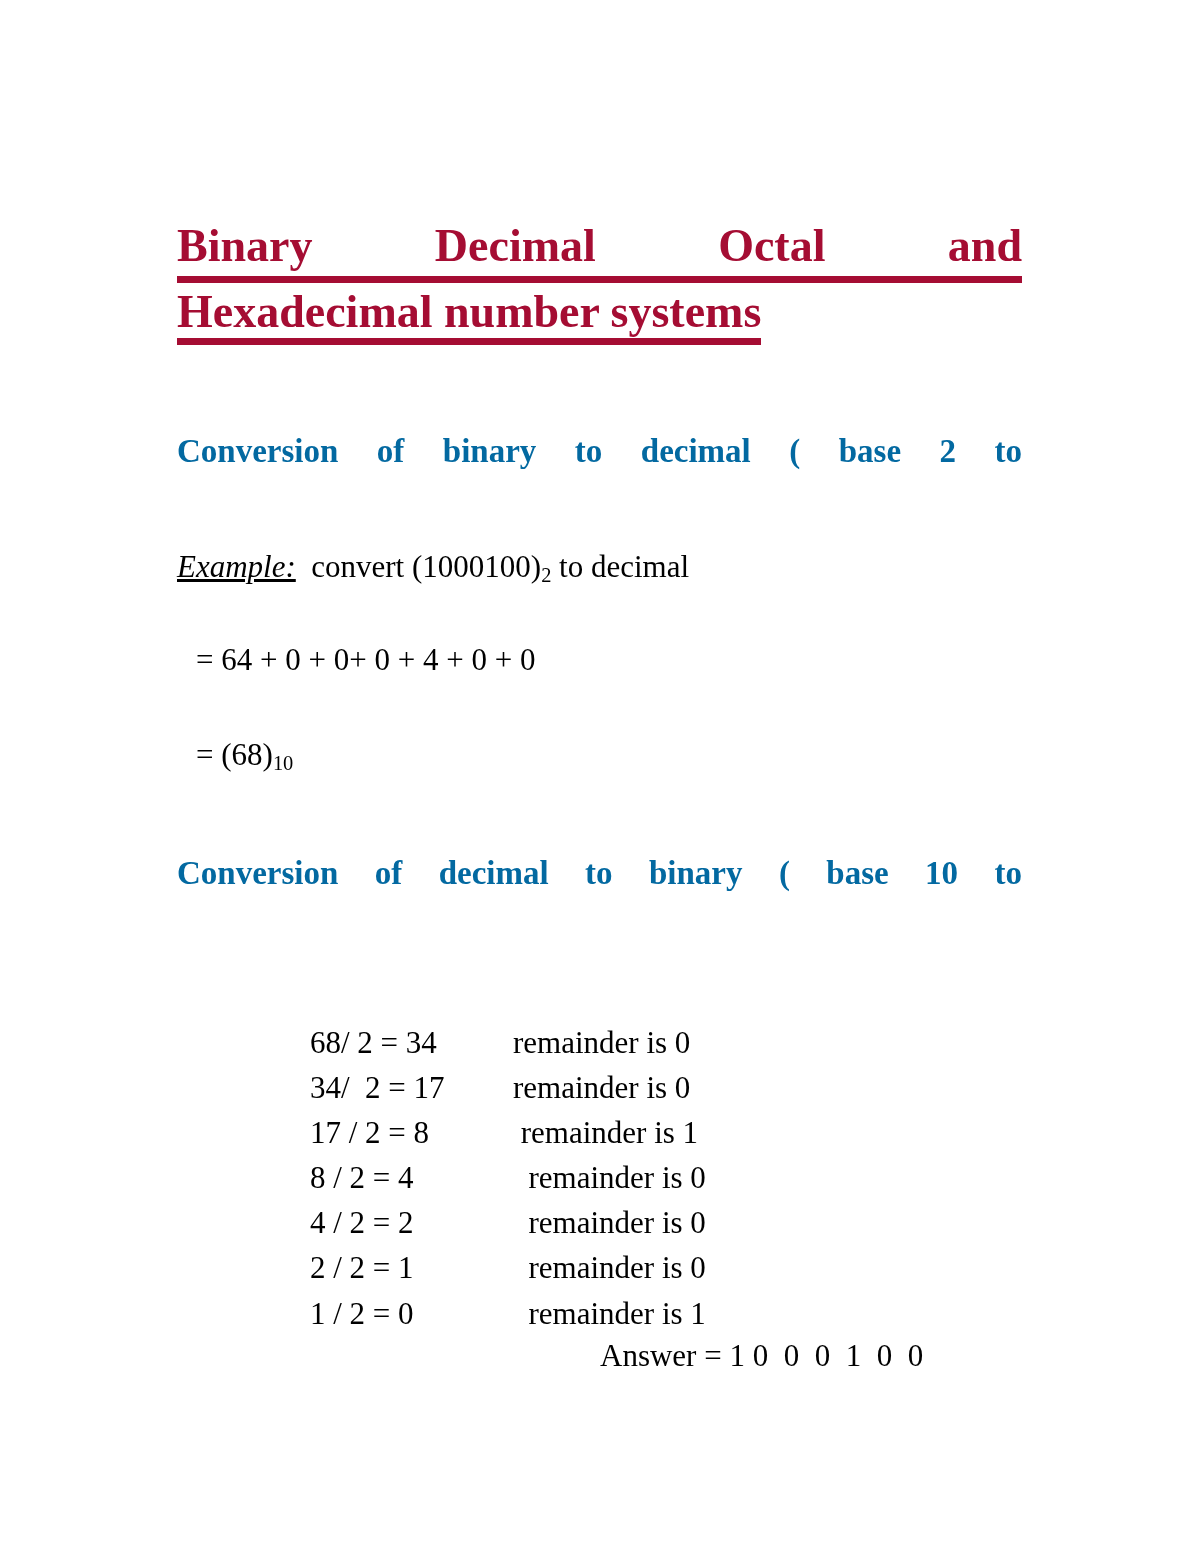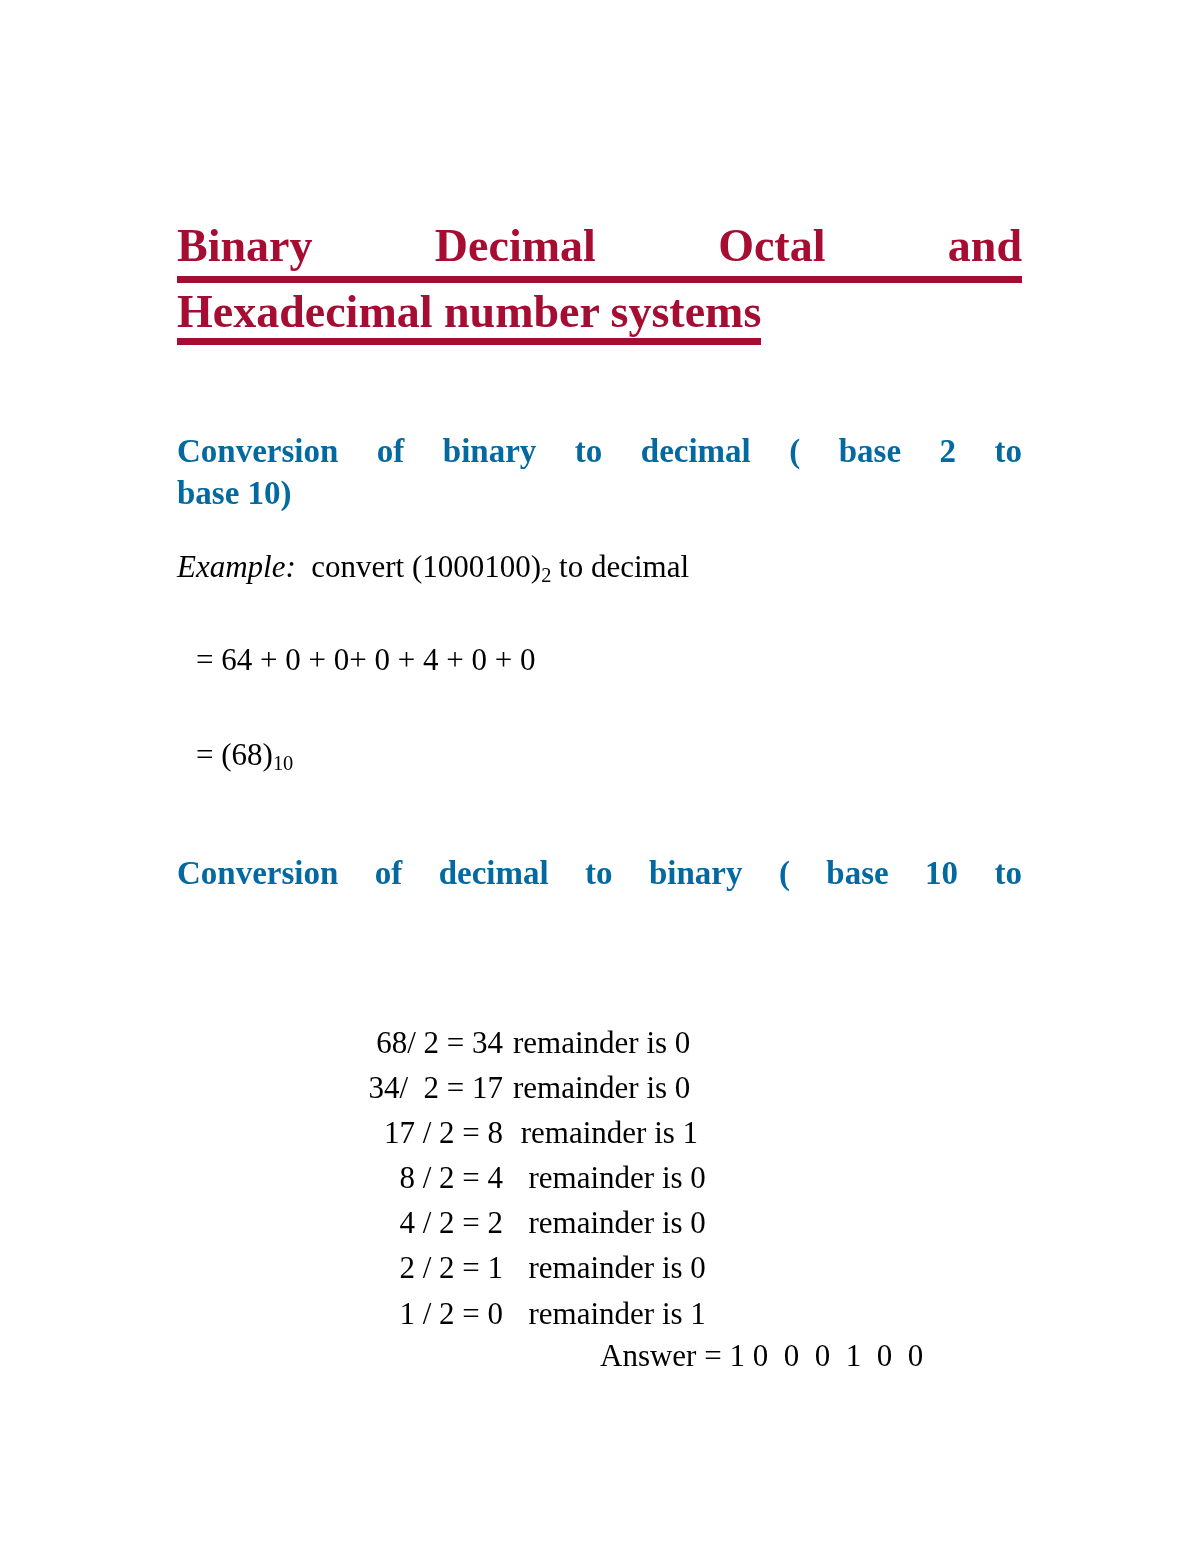--- a/index.html
+++ b/index.html
@@ -79,20 +79,21 @@
   .body-line {
     position: absolute;
     left: 0;
     font-size: 31px;
     line-height: 1.2;
     color: #000000;
     white-space: pre;
   }
   .em-label {
     font-style: italic;
+    text-decoration: underline;
   }
   sub {
     font-size: 0.66em;
     vertical-align: -0.22em;
     line-height: 1;
   }
 
   #example-1 { top: 548px; left: 0px; }
   #eq-sum     { top: 641px; left: 19px; }
   #eq-result  { top: 736px; left: 19px; }
@@ -106,21 +107,20 @@
     width: 620px;
     font-size: 31px;
     line-height: 1.455;
   }
   .steps .step-row {
     display: flex;
     white-space: pre;
   }
   .steps .lhs {
     width: 193px;
-    text-align: right;
   }
   .steps .rhs {
     flex: 0 0 auto;
     padding-left: 10px;
   }
 
   .answer-line {
     position: absolute;
     left: 423px;
     top: 1337px;
@@ -136,21 +136,20 @@
 
   <h1 class="doc-title">
     <span class="tline justified">
         <span>Binary Decimal Octal and</span>
       </span>
     <span class="tline"><span>Hexadecimal number systems</span></span>
   </h1>
 
   <h2 class="section-heading" id="heading-1">
     <span class="hl1">Conversion of binary to decimal ( base 2 to</span>
-    <span class="hl2">base 10)</span>
   </h2>
 
   <div class="body-line" id="example-1"><span class="em-label">Example:</span><span>  convert (1000100)</span><sub>2</sub><span> to decimal</span></div>
 
   <div class="body-line" id="eq-sum">= 64 + 0 + 0+ 0 + 4 + 0 + 0</div>
 
   <div class="body-line" id="eq-result"><span>= (68)</span><sub>10</sub></div>
 
   <h2 class="section-heading" id="heading-2">
     <span class="hl1">Conversion of decimal to binary ( base 10 to</span>

